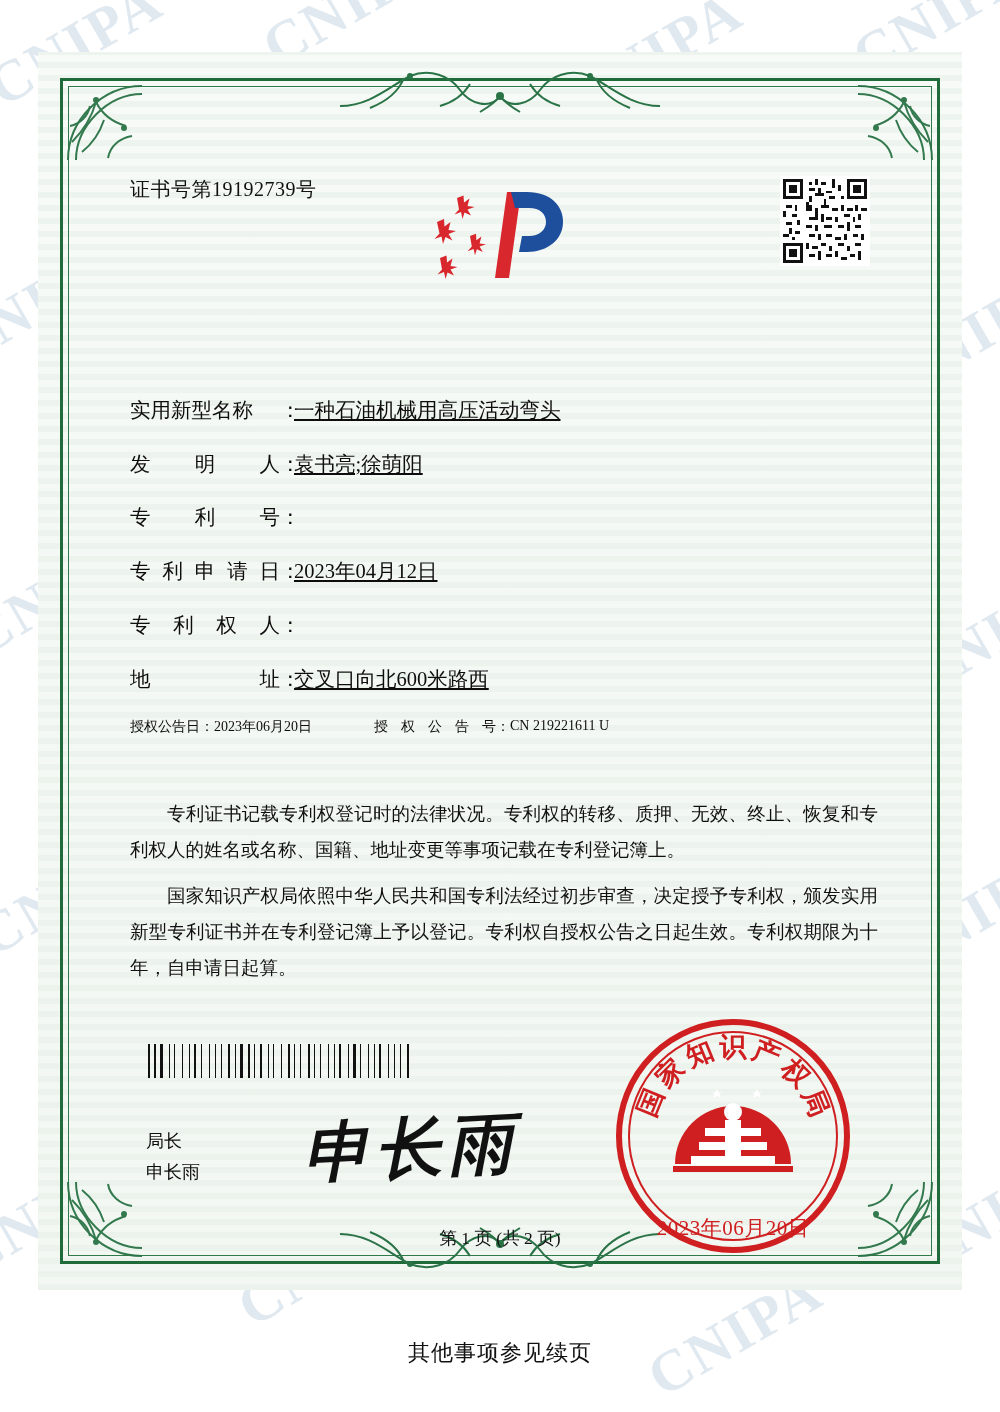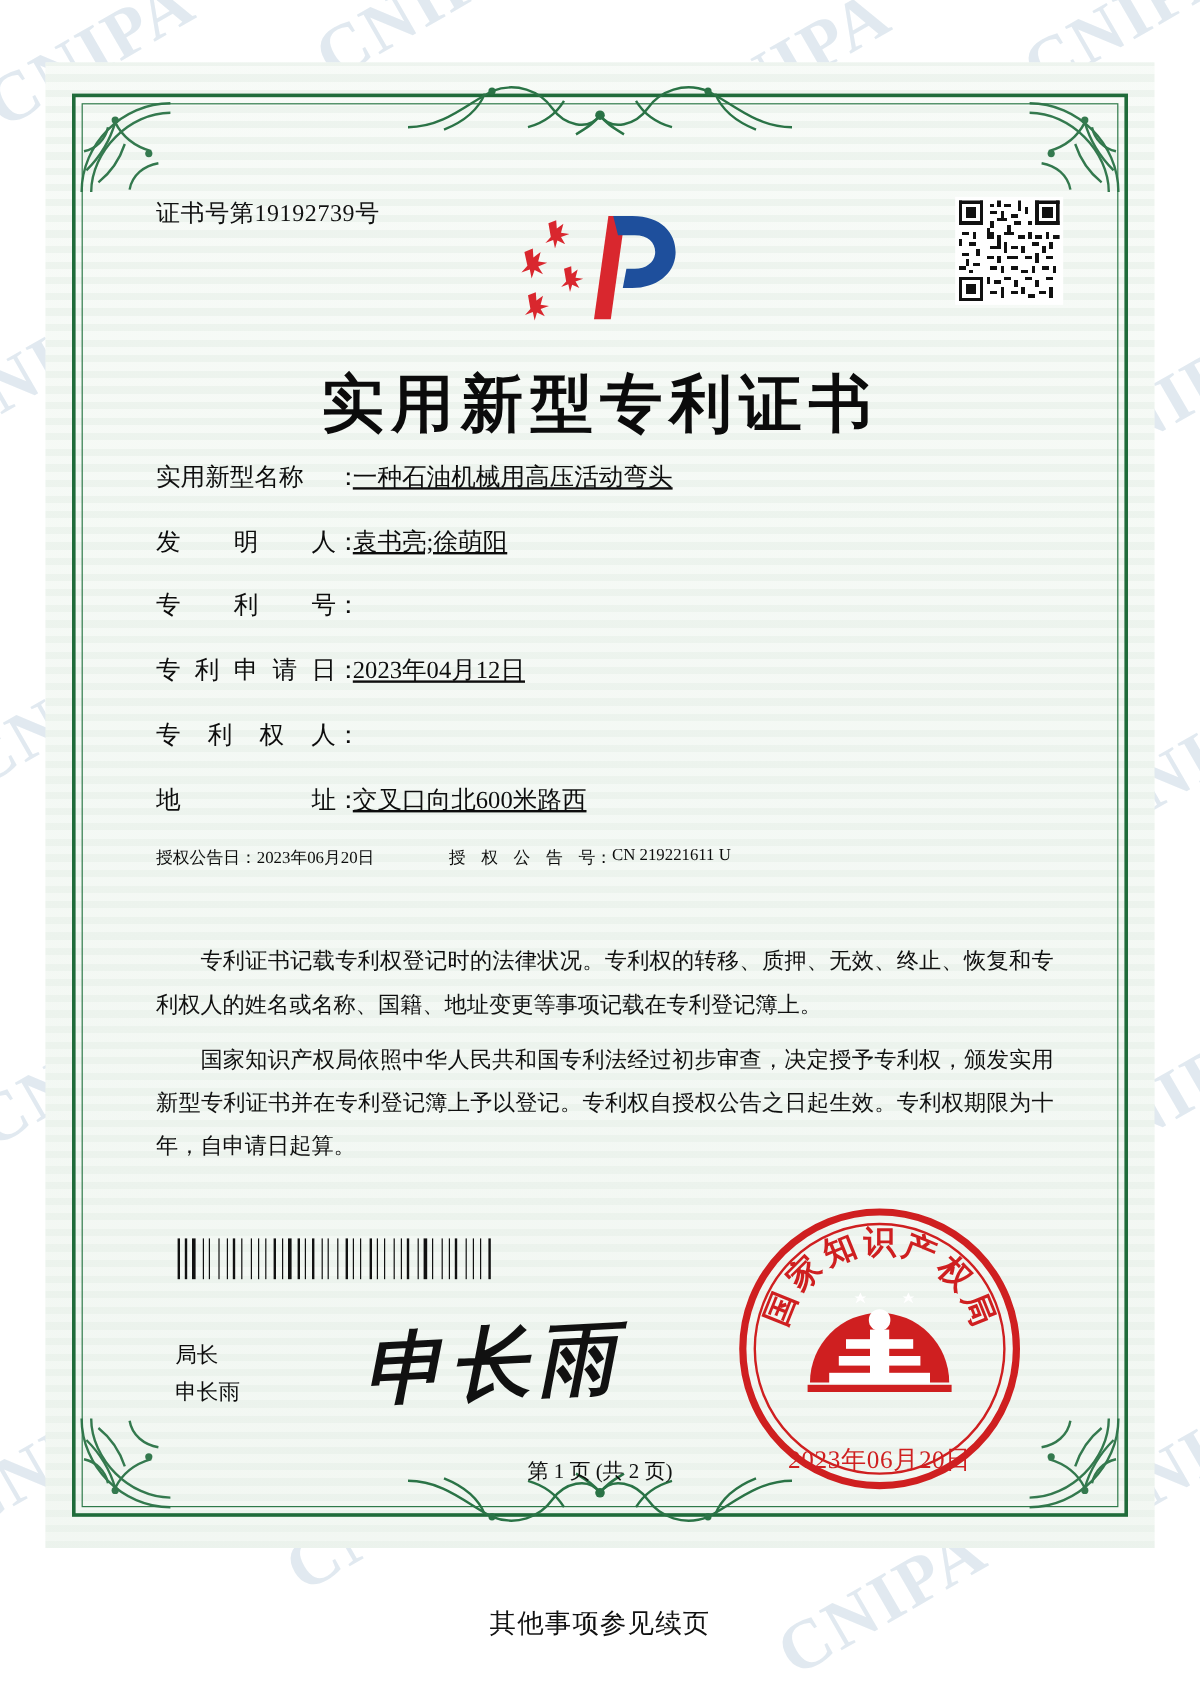--- a/index.html
+++ b/index.html
@@ -96,25 +96,24 @@
     width: 340px;
     height: 52px;
     color: #2a7346;
     transform: scaleY(-1);
   }
 
   
   .content {
     position: absolute;
     left: 68px;
-    top: 84px;
+    top: 96px;
     width: 864px;
     height: 1170px;
     z-index: 2;
-    padding-left: 16px;
   }
 
   .cert-no {
     position: absolute;
     left: 62px;
     top: 80px;
     font-size: 20px;
     color: #111;
     letter-spacing: 0.5px;
   }
@@ -501,21 +500,20 @@
           <rect x="18" y="25" width="1" height="2"></rect>
             <rect x="20" y="27" width="2" height="1"></rect>
           <rect x="23" y="26" width="2" height="1"></rect>
             <rect x="26" y="25" width="1" height="3"></rect>
           <rect x="8" y="8" width="1" height="1"></rect>
             <rect x="20" y="6" width="1" height="1"></rect>
         </g>
       </svg>
     </div>
 
-    <div class="title">实用新型专利证书</div>
 
     <div class="fields">
       <div class="field">
         <span class="lbl nojust">实用新型名称</span>
         <span class="colon">：</span>
         <span class="val">一种石油机械用高压活动弯头</span>
       </div>
 
       <div class="field">
         <span class="lbl">

